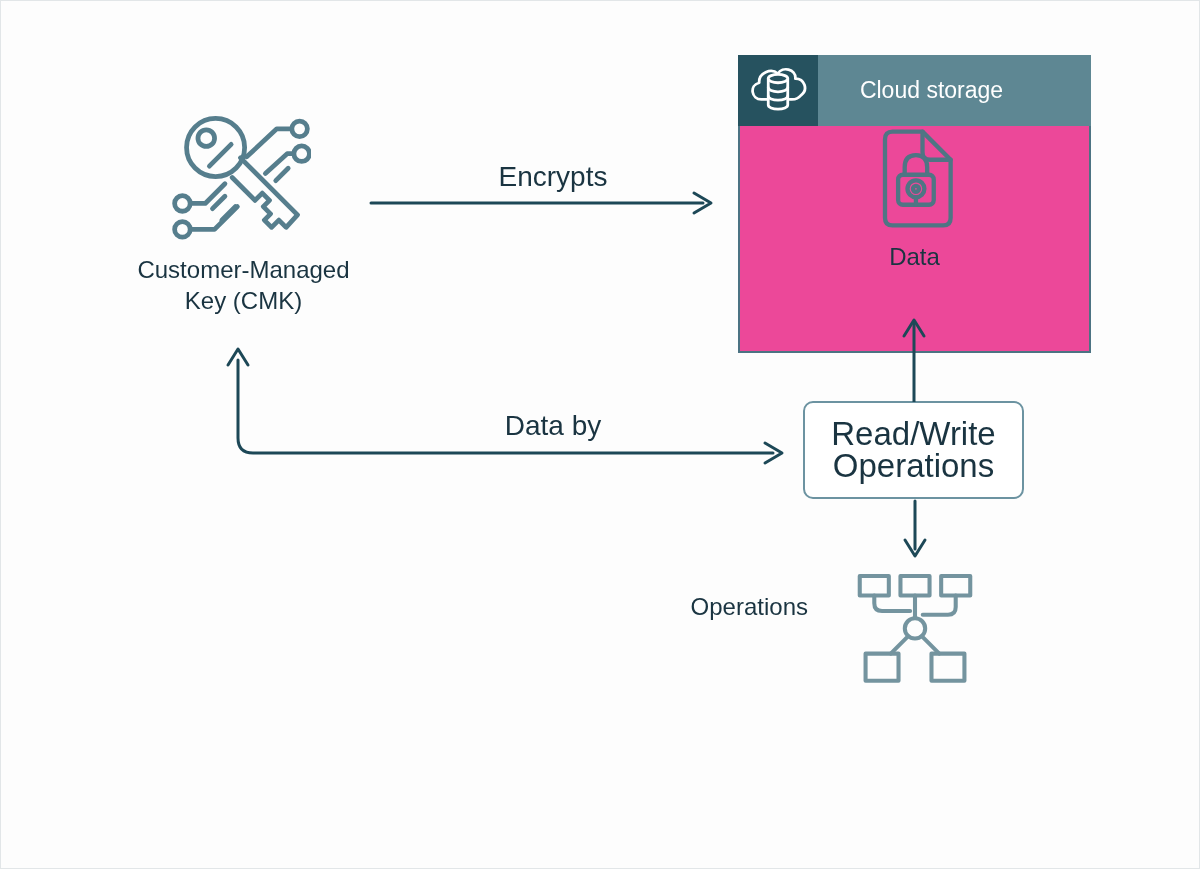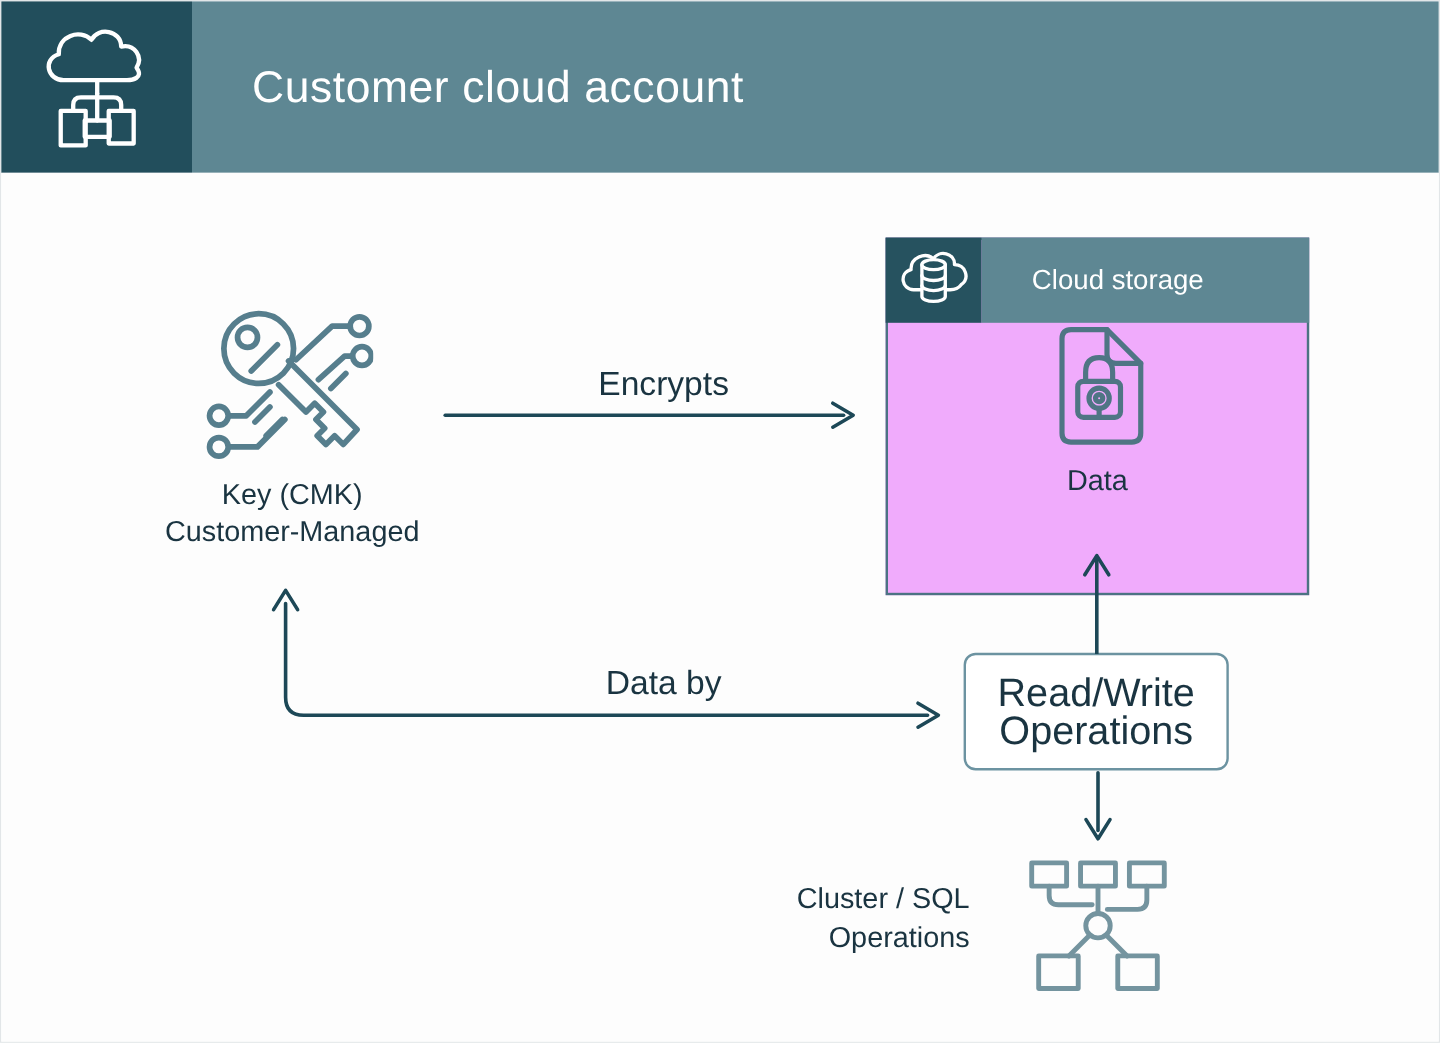--- a/index.html
+++ b/index.html
@@ -16,21 +16,21 @@
   
   .canvas { position:relative; height:725px; background:#FDFDFD; }
   .abs { position:absolute; }
   .lbl { color:#1A3441; text-align:center; }
   .node-label { font-size:24px; line-height:31px; }
   .edge-label { font-size:28px; line-height:26px; }
   .arrow-svg { position:absolute; z-index:5; pointer-events:none; }
   
   .cloud-box {
     position:absolute; left:737px; top:54px; width:353px; height:298px;
-    background:#f0abfc; border:2px solid #4C7383; z-index:2;
+    background:#ec4899; border:2px solid #4C7383; z-index:2;
   }
   .cloud-header { display:flex; height:71px; margin:-2px -2px 0 -2px; }
   .cloud-header-square { width:80px; background:#26525F; display:flex; align-items:center; justify-content:center; }
   .cloud-header-bar { flex:1; background:#5E8793; display:flex; align-items:center; justify-content:center; padding-right:46px; }
   .cloud-title { color:#ffffff; font-size:23px; font-weight:400; }
   .cloud-body { display:flex; flex-direction:column; align-items:center; }
   .data-label { font-size:24px; margin-top:8px; }
   
   .rw-box {
     position:absolute; left:802px; top:400px; width:221px; height:98px;
@@ -38,38 +38,20 @@
     display:flex; flex-direction:column; align-items:center; justify-content:center;
     font-size:33px; line-height:32px; color:#1A3441; z-index:3;
   }
   .cluster-label { font-size:24px; line-height:32px; text-align:right; }
 </style>
 </head>
 <body>
 
 <div class="page">
 
-  <div class="header">
-    <div class="header-square">
-      <span>
-        <svg width="104" height="108" viewBox="0 0 130 132" fill="none" stroke="#ffffff" stroke-width="4.5" stroke-linejoin="round" stroke-linecap="round">
-          <path d="M30 62 C 13 62 8 40 25 35 C 24 16 47 8 59 20 C 66 6 90 10 90 27 C 104 24 113 38 106 49 C 114 60 101 62 96 62 Z"></path>
-          <path d="M65 62 V 76"></path>
-          <path d="M40 94 V 88 Q 40 80 48 80 H 82 Q 90 80 90 88 V 94"></path>
-          <path d="M65 76 V 104"></path>
-          <rect x="27" y="94" width="26" height="36"></rect>
-          <rect x="52" y="104" width="26" height="17"></rect>
-          <rect x="77" y="94" width="26" height="34"></rect>
-        </svg>
-      </span>
-    </div>
-    <div class="header-bar">
-      <span class="header-title">Customer cloud account</span>
-    </div>
-  </div>
 
   <div class="canvas">
 
     <div class="abs" style="left:170px; top:110px;">
       <svg width="140" height="130" viewBox="0 0 135 125" fill="none" stroke="#567E8D" stroke-width="4.6" stroke-linejoin="round" stroke-linecap="round">
         <circle cx="43" cy="35" r="28"></circle>
         <circle cx="34" cy="26" r="8"></circle>
         <path d="M37 53 L58 32"></path>
         <path d="M67 45 L122 100 L111 112 L104 105 L97 112 L90 105 L96 99 L89 92 L95 86 L88 79 L81 86 L59 64"></path>
         <path d="M73 44 L102 17 L116 17"></path>
@@ -80,22 +62,22 @@
         <path d="M19 89 L33 89 L52 70"></path>
         <circle cx="11" cy="89" r="7.5"></circle>
         <path d="M19 114 L42 114 L64 92"></path>
         <circle cx="11" cy="114" r="7.5"></circle>
         <path d="M40 94 L52 82"></path>
         <path d="M49 105 L62 92"></path>
       </svg>
     </div>
 
     <div class="abs lbl node-label" style="left:110px; top:253px; width:265px;">
+      <div>Customer-Managed</div>
       <div>Key (CMK)</div>
-      <div>Customer-Managed</div>
     </div>
 
     <svg class="arrow-svg" style="left:366px; top:187px;" width="348" height="30" viewBox="0 0 348 30" fill="none" stroke="#1D4857" stroke-width="3" stroke-linecap="round" stroke-linejoin="round">
       <path d="M4 15 H 336"></path>
       <path d="M327 5 L344 15 L327 25"></path>
     </svg>
     <div class="abs lbl edge-label" style="left:452px; top:163px; width:200px;">Encrypts</div>
 
     <div class="cloud-box">
       <div class="cloud-header">
@@ -162,18 +144,17 @@
         <path d="M107 28 V 40 Q 107 48 99 48 H 73"></path>
         <circle cx="65" cy="62" r="10.5"></circle>
         <path d="M58 70 L40 88"></path>
         <path d="M72 70 L90 88"></path>
         <rect x="14" y="88" width="34" height="28"></rect>
         <rect x="82" y="88" width="34" height="28"></rect>
       </svg>
     </div>
 
     <div class="abs lbl cluster-label" style="left:567px; top:590px; width:240px;">
-      <div>Cluster / SQL</div>
       <div>Operations</div>
     </div>
 
   </div>
 </div>
 
 </body></html>

